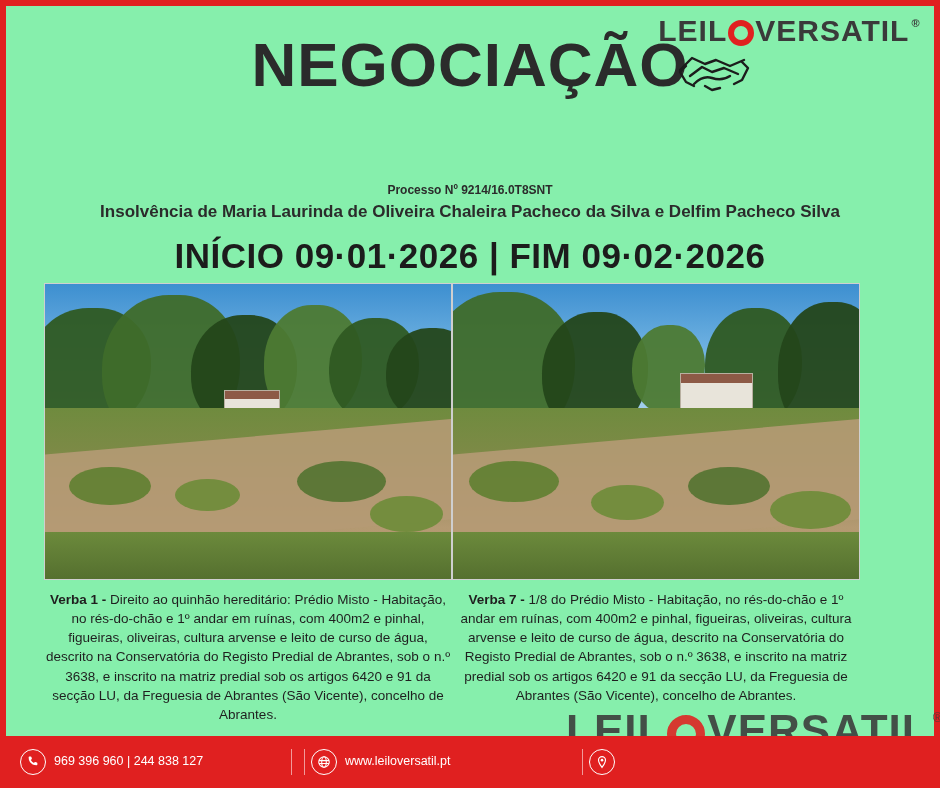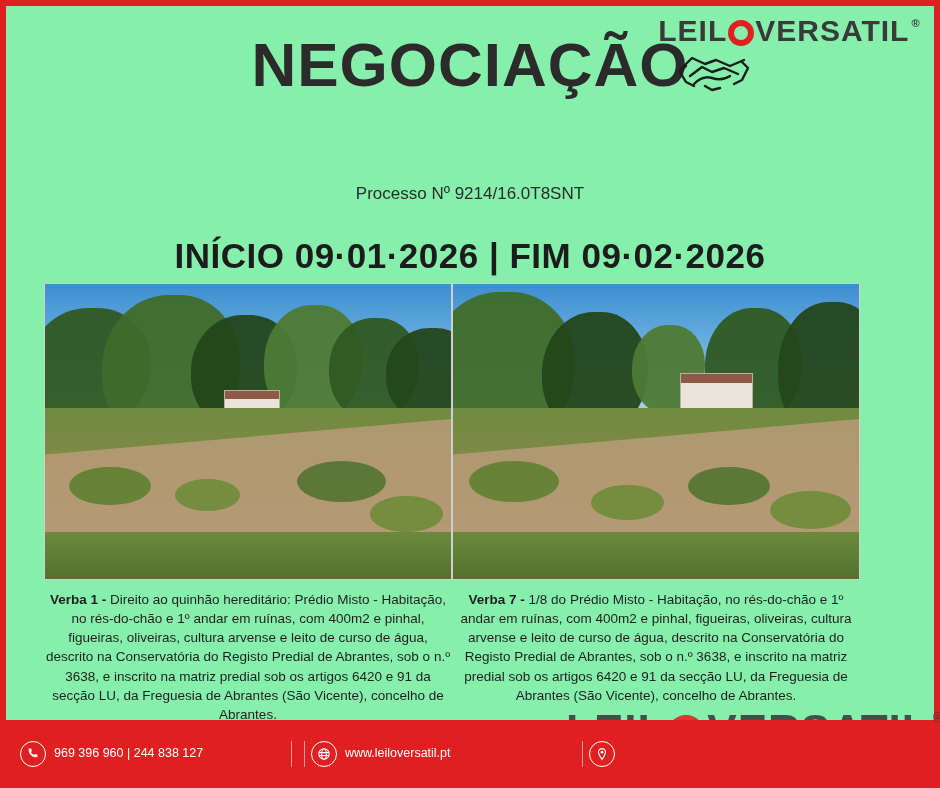--- a/index.html
+++ b/index.html
@@ -80,22 +80,22 @@
   }
 
   
   .info {
     position: absolute;
     top: 175px; left: 0; right: 0;
     text-align: center;
     color: #2b2b2b;
   }
   .info .proc {
-    font-size: 17px;
-    font-weight: normal;
+    font-size: 12px;
+    font-weight: bold;
     line-height: 1.5;
   }
   .info .insolv {
     font-size: 17px;
     font-weight: bold;
     line-height: 1.5;
   }
   .dates {
     position: absolute;
     top: 230px; left: 0; right: 0;
@@ -202,21 +202,21 @@
     position: relative; top: 3px;
   }
   .watermark .reg {
     font-size: 13px; color: #3a3a3a; position: relative; top: -14px; margin-left: 3px;
   }
 
   
   .footer {
     position: absolute;
     left: 0; right: 0; bottom: 0;
-    height: 68px;
+    height: 52px;
     background: #e02020;
     color: #ffffff;
     display: flex;
     align-items: center;
     padding: 0 14px;
   }
   .fitem {
     display: flex; align-items: center;
     font-size: 12.5px;
     flex: 1;
@@ -262,20 +262,21 @@
         <path d="M22 44 C28 38, 34 36, 40 38 C46 40, 52 40, 58 36"></path>
         <path d="M14 26 L8 32 L14 42 L22 46"></path>
         <path d="M70 22 L76 28 L70 40 L62 44"></path>
         <path d="M33 46 L40 50 L48 48"></path>
       </g>
     </svg>
   </div>
 
   <div class="info">
     <div class="proc">Processo Nº 9214/16.0T8SNT</div>
+    <div class="insolv">Insolvência de Maria Laurinda de Oliveira Chaleira Pacheco da Silva e Delfim Pacheco Silva</div>
   </div>
   <div class="dates">INÍCIO 09·01·2026 | FIM 09·02·2026</div>
 
   <div class="lots">
 
     <div class="lot">
       <div class="photo">
         <div class="sky"></div>
         <div class="trees">
           <div class="blob l" style="left:-4%; top:4%; width:30%; height:74%;"></div>

